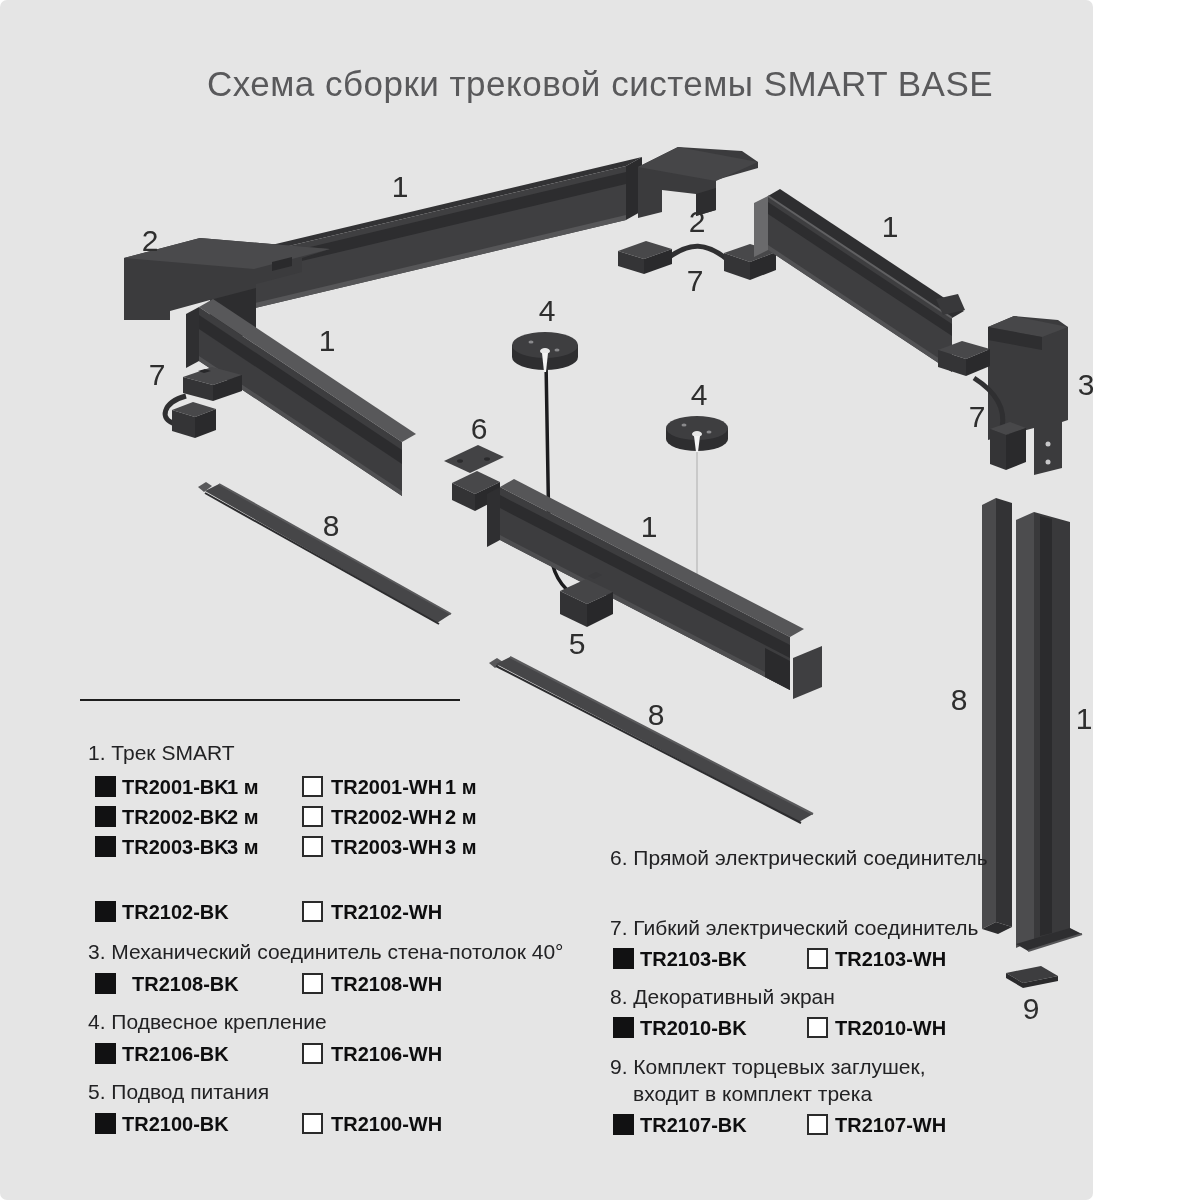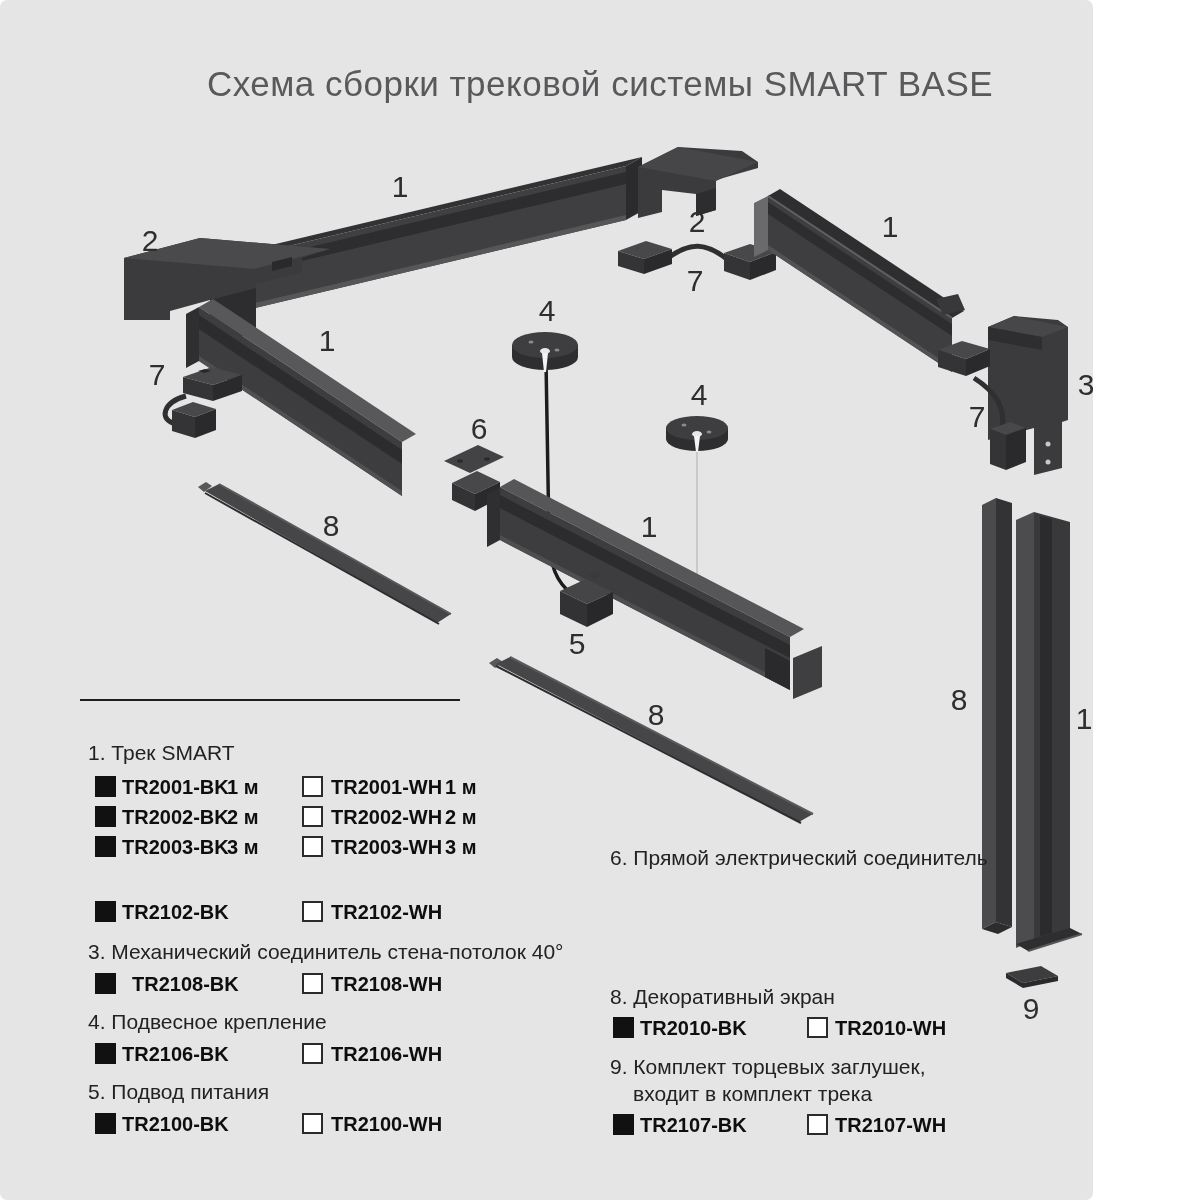--- a/index.html
+++ b/index.html
@@ -265,20 +265,27 @@
   <div class="lhead" style="left:88px;top:1080px">5. Подвод питания</div>
   <div class="lrow" style="left:88px;top:1113px">
     <span class="sw bk" style="left:7px"></span>
     <span class="code" style="left:34px">TR2100-BK</span>
     <span class="sw wh" style="left:214px"></span>
     <span class="code" style="left:243px">TR2100-WH</span>
   </div>
 
   <div class="lhead" style="left:610px;top:846px">6. Прямой электрический соединитель</div>
 
+  <div class="lhead" style="left:610px;top:916px">7. Гибкий электрический соединитель</div>
+  <div class="lrow" style="left:610px;top:948px">
+    <span class="sw bk" style="left:3px"></span>
+    <span class="code" style="left:30px">TR2103-BK</span>
+    <span class="sw wh" style="left:197px"></span>
+    <span class="code" style="left:225px">TR2103-WH</span>
+  </div>
 
   <div class="lhead" style="left:610px;top:985px">8. Декоративный экран</div>
   <div class="lrow" style="left:610px;top:1017px">
     <span class="sw bk" style="left:3px"></span>
     <span class="code" style="left:30px">TR2010-BK</span>
     <span class="sw wh" style="left:197px"></span>
     <span class="code" style="left:225px">TR2010-WH</span>
   </div>
 
   <div class="lhead" style="left:610px;top:1055px">9. Комплект торцевых заглушек,</div>

